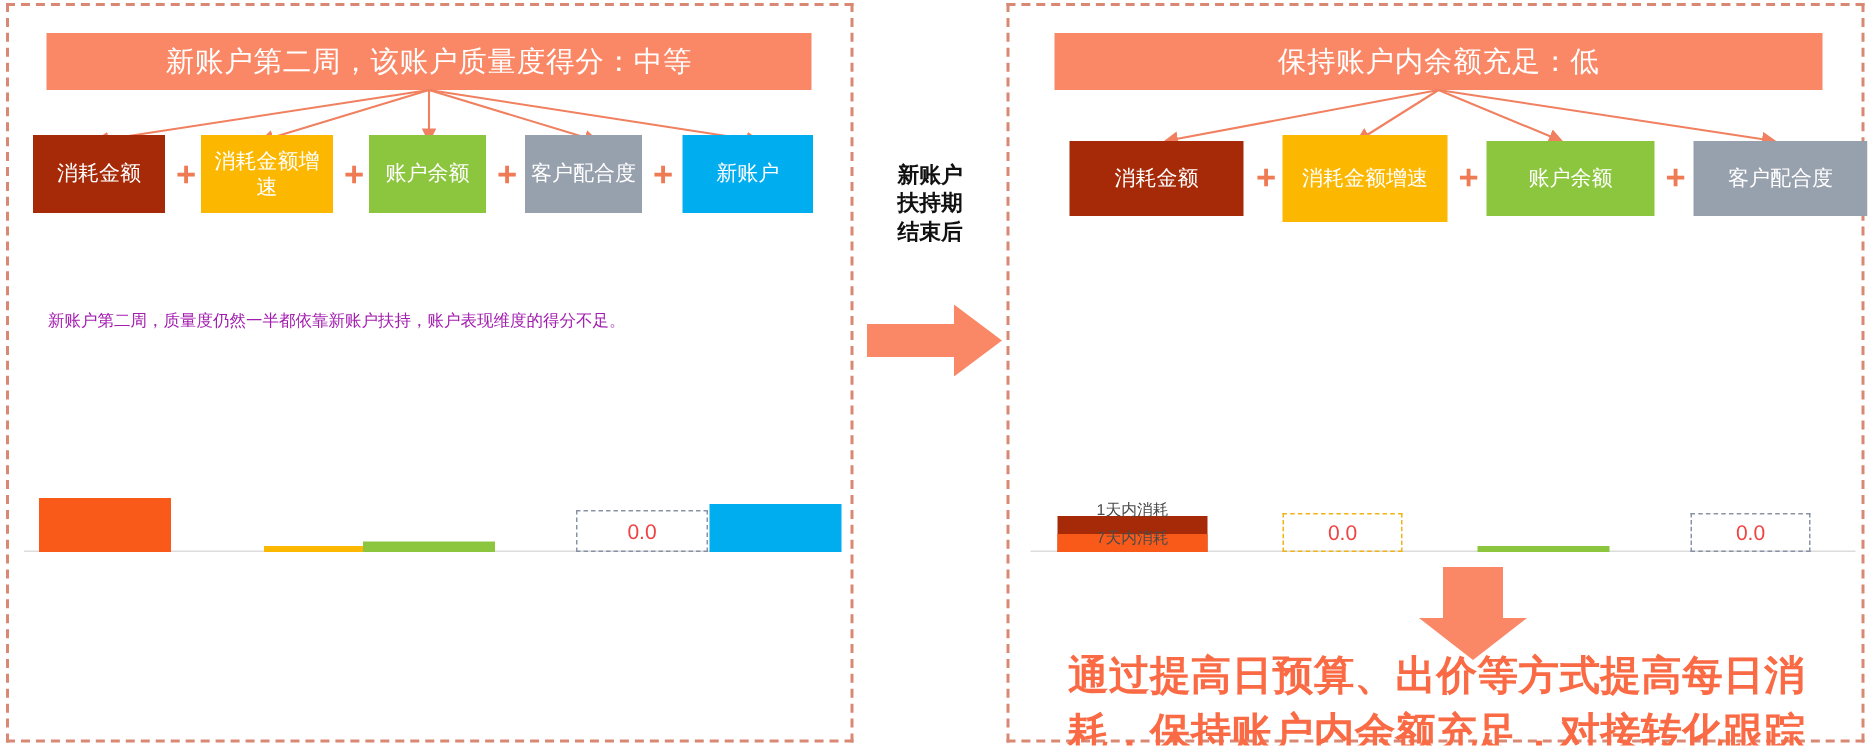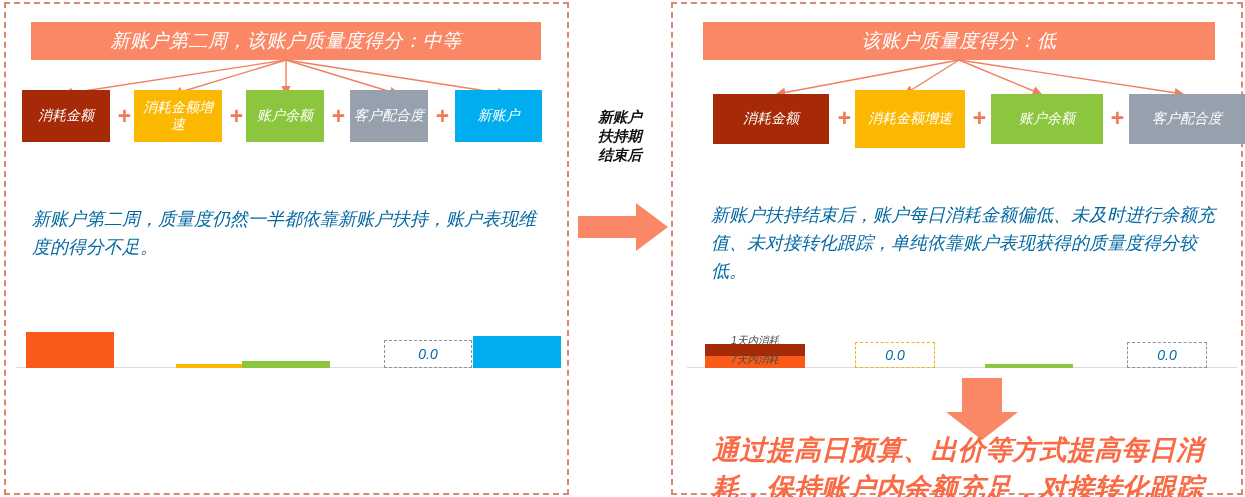--- a/index.html
+++ b/index.html
@@ -12,21 +12,20 @@
     height: 497px;
     font-family: "Liberation Sans", "DejaVu Sans", sans-serif;
     overflow: hidden;
     position: relative;
   }
 
   .stage {
     position: relative;
     width: 1112px;
     height: 497px;
-    font-style: italic;
   }
 
   
   .panel {
     position: absolute;
     border: 2px dashed #d98873;
     box-sizing: border-box;
     background: #ffffff;
   }
   #panel-left  { left: 4px;   top: 2px; width: 565px; height: 493px; }
@@ -72,22 +71,22 @@
   
   .arrow-layer {
     position: absolute;
     left: 0; top: 0;
     pointer-events: none;
   }
 
   
   .para {
     position: absolute;
-    color: #0369a1;
-    font-size: 18px;
+    color: #a21caf;
+    font-size: 11px;
     line-height: 1.55;
     text-align: left;
   }
 
   
   #mid-label {
     position: absolute;
     left: 571px;
     top: 108px;
     width: 98px;
@@ -120,21 +119,21 @@
     bottom: 0;
   }
   .bar-ph {
     position: absolute;
     bottom: 0;
     box-sizing: border-box;
     border: 1px dashed #8a93a6;
     display: flex;
     align-items: center;
     justify-content: center;
-    color: #0369a1;
+    color: #ef4444;
     font-size: 14px;
     background: transparent;
   }
   .bar-ph.amber { border-color: #f0b419; }
   .legend-chip {
     position: absolute;
     color: #ffffff;
     font-size: 11.5px;
     font-weight: bold;
     line-height: 15px;
@@ -225,21 +224,21 @@
     <div>新账户</div>
     <div>扶持期</div>
     <div>结束后</div>
   </div>
   <svg id="mid-arrow" viewBox="0 0 90 48">
     <polygon points="0,13 58,13 58,0 90,24 58,48 58,35 0,35" fill="#fa8867"></polygon>
   </svg>
 
   <div class="panel" id="panel-right">
 
-    <div class="score-banner" id="right-banner" style="left:30px; top:18px; width:512px; height:38px;">该账户质量度得分：低</div>
+    <div class="score-banner" id="right-banner" style="left:30px; top:18px; width:512px; height:38px;">保持账户内余额充足：低</div>
 
     <svg class="arrow-layer" width="568" height="96" style="left:0; top:54px;">
       <defs>
         <marker id="ah-r" markerWidth="7" markerHeight="7" refX="6" refY="3.5" orient="auto">
           <polygon points="0 0, 7 3.5, 0 7" fill="#f08060"></polygon>
         </marker>
       </defs>
       <line x1="286" y1="2" x2="104" y2="36" stroke="#f08060" stroke-width="1.4" marker-end="url(#ah-r)"></line>
       <line x1="286" y1="2" x2="232" y2="36" stroke="#f08060" stroke-width="1.4" marker-end="url(#ah-r)"></line>
       <line x1="286" y1="2" x2="368" y2="36" stroke="#f08060" stroke-width="1.4" marker-end="url(#ah-r)"></line>
@@ -247,21 +246,20 @@
     </svg>
 
     <div class="dim-box" style="left:40px; top:90px; width:116px; height:50px; background:#a62a08;">消耗金额</div>
     <div class="plus" style="left:160px; top:103px; width:22px; height:22px;">+</div>
     <div class="dim-box" style="left:182px; top:86px; width:110px; height:58px; background:#fcb800;">消耗金额增速</div>
     <div class="plus" style="left:295px; top:103px; width:22px; height:22px;">+</div>
     <div class="dim-box" style="left:318px; top:90px; width:112px; height:50px; background:#8cc63e;">账户余额</div>
     <div class="plus" style="left:433px; top:103px; width:22px; height:22px;">+</div>
     <div class="dim-box" style="left:456px; top:90px; width:116px; height:50px; background:#97a0ad;">客户配合度</div>
 
-    <div class="para" style="left:38px; top:198px; width:508px;">新账户扶持结束后，账户每日消耗金额偏低、未及时进行余额充值、未对接转化跟踪，单纯依靠账户表现获得的质量度得分较低。</div>
 
     <div class="chart" style="left:14px; top:318px; width:550px; height:46px;">
       <div class="chart-baseline" style="top:45px; width:550px;"></div>
 
       <div class="bar" style="left:18px; width:100px; height:24px; background:#a62a08;"></div>
       <div class="bar" style="left:18px; width:100px; height:12px; background:#fa5a19;"></div>
 
       <div class="legend-chip small" style="left:18px; top:12px; width:100px;">1天内消耗</div>
       <div class="legend-chip small" style="left:18px; top:31px; width:100px;">7天内消耗</div>
 

